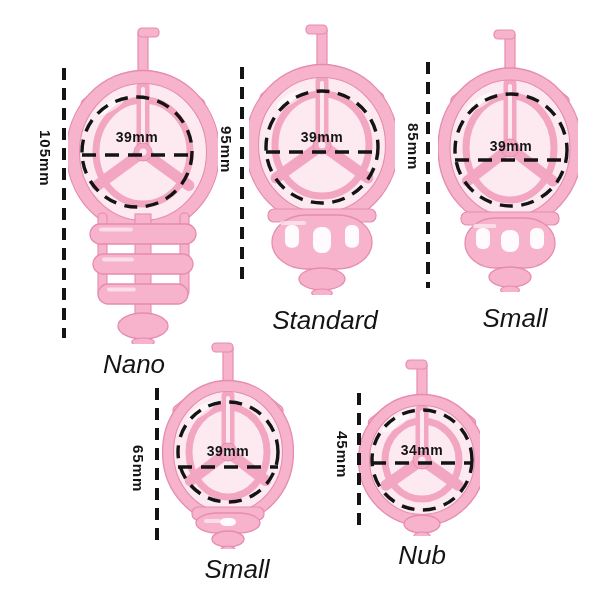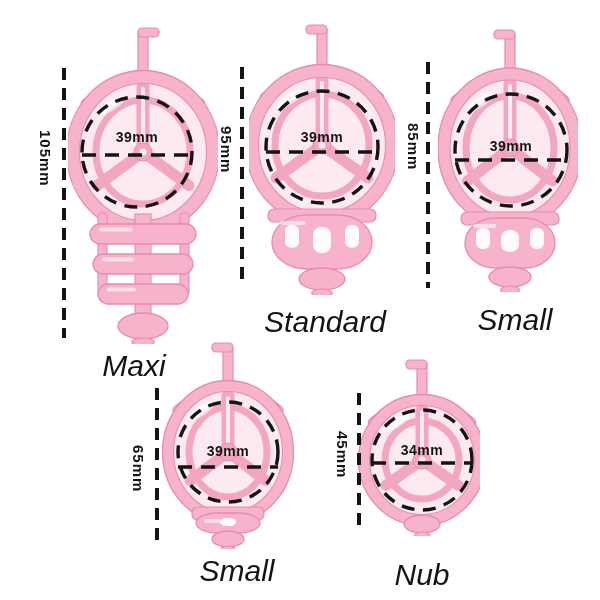--- a/index.html
+++ b/index.html
@@ -5,21 +5,21 @@
   html,body{margin:0;padding:0;background:#ffffff;}
   .canvas{position:relative;width:600px;height:600px;background:#ffffff;overflow:hidden;
           font-family:"Liberation Sans",sans-serif;}
   .cage,.dia,.vline,.vlabel,.dialabel,.name{position:absolute;}
   .vline{width:4px;background:repeating-linear-gradient(180deg,#141414 0 12px,transparent 12px 20px);}
   .vlabel{writing-mode:vertical-rl;text-orientation:mixed;
           font-weight:bold;font-size:15px;line-height:1;letter-spacing:1px;color:#141414;}
   .dialabel{font-weight:bold;font-size:14px;line-height:1;letter-spacing:.5px;
             text-align:center;color:#141414;z-index:4;}
   .dia{z-index:3;}
-  .name{font-style:italic;font-size:30px;line-height:1;text-align:center;color:#141414;}
+  .name{font-style:italic;font-size:26px;line-height:1;text-align:center;color:#141414;}
   .dash{fill:none;stroke:#141414;stroke-width:3.4;}
 </style>
 </head>
 <body>
 
 <div class="canvas">
 
   <div>
     <svg class="cage" id="cage0" style="left:68px;top:26px;width:150px;height:318px" viewBox="0 0 150 318">
         <rect x="70" y="4" width="10" height="65" rx="4" fill="#f6b3cb" stroke="#e68cb0" stroke-width="1.2"></rect>
@@ -50,21 +50,21 @@
         <ellipse cx="75" cy="316" rx="11.25" ry="4" fill="#f6b3cb" stroke="#e68cb0" stroke-width="1.1"></ellipse>
         <ellipse cx="43.5" cy="79.5" rx="16" ry="5" fill="#ffffff" opacity="0.6" transform="rotate(-32 43.5 79.5)"></ellipse>
       </svg>
     <div class="vline" style="left:62px;top:68px;height:270px"></div>
     <div class="vlabel" style="left:38px;top:130px">105mm</div>
     <svg class="dia" style="left:78px;top:93px;width:118px;height:118px" viewBox="0 0 118 118">
       <circle class="dash" cx="59" cy="59" r="55" stroke-dasharray="13 8.5"></circle>
       <line class="dash" x1="4" y1="62" x2="114" y2="62" stroke-dasharray="14 9"></line>
     </svg>
     <div class="dialabel" style="left:82px;top:130px;width:110px">39mm</div>
-    <div class="name" style="left:34px;top:351px;width:200px">Maxi</div>
+    <div class="name" style="left:34px;top:351px;width:200px">Nano</div>
   </div>
 
   <div>
     <svg class="cage" id="cage1" style="left:249px;top:23px;width:146px;height:272px" viewBox="0 0 146 272">
         <rect x="68" y="4" width="10" height="62" rx="4" fill="#f6b3cb" stroke="#e68cb0" stroke-width="1.2"></rect>
         <rect x="57" y="2" width="21" height="9" rx="4" fill="#f6b3cb" stroke="#e68cb0" stroke-width="1.2"></rect>
         <rect x="-16" y="-6" width="32" height="12" rx="5" fill="#f6b3cb" stroke="#e68cb0" stroke-width="1.2" transform="translate(25.4,68.72) rotate(-38)"></rect>
         <rect x="-16" y="-6" width="32" height="12" rx="5" fill="#f6b3cb" stroke="#e68cb0" stroke-width="1.2" transform="translate(120.6,68.72) rotate(38)"></rect>
         <ellipse cx="73" cy="122" rx="63.5" ry="67.5" fill="#fdeaf1"></ellipse>
         <ellipse cx="73" cy="122" rx="47" ry="51" fill="none" stroke="#f3a6c1" stroke-width="7"></ellipse>
@@ -190,16 +190,16 @@
         <ellipse cx="66" cy="178" rx="8.1" ry="4" fill="#f6b3cb" stroke="#e68cb0" stroke-width="1.1"></ellipse>
         <ellipse cx="39.9" cy="64.8" rx="16" ry="5" fill="#ffffff" opacity="0.6" transform="rotate(-32 39.9 64.8)"></ellipse>
       </svg>
     <div class="vline" style="left:357px;top:393px;height:132px"></div>
     <div class="vlabel" style="left:335px;top:431px">45mm</div>
     <svg class="dia" style="left:368px;top:406px;width:108px;height:108px" viewBox="0 0 108 108">
       <circle class="dash" cx="54" cy="54" r="50" stroke-dasharray="13 8.5"></circle>
       <line class="dash" x1="4" y1="57" x2="104" y2="57" stroke-dasharray="14 9"></line>
     </svg>
     <div class="dialabel" style="left:372px;top:443px;width:100px">34mm</div>
-    <div class="name" style="left:322px;top:560px;width:200px">Nub</div>
+    <div class="name" style="left:322px;top:542px;width:200px">Nub</div>
   </div>
 
 </div>
 
 </body></html>

